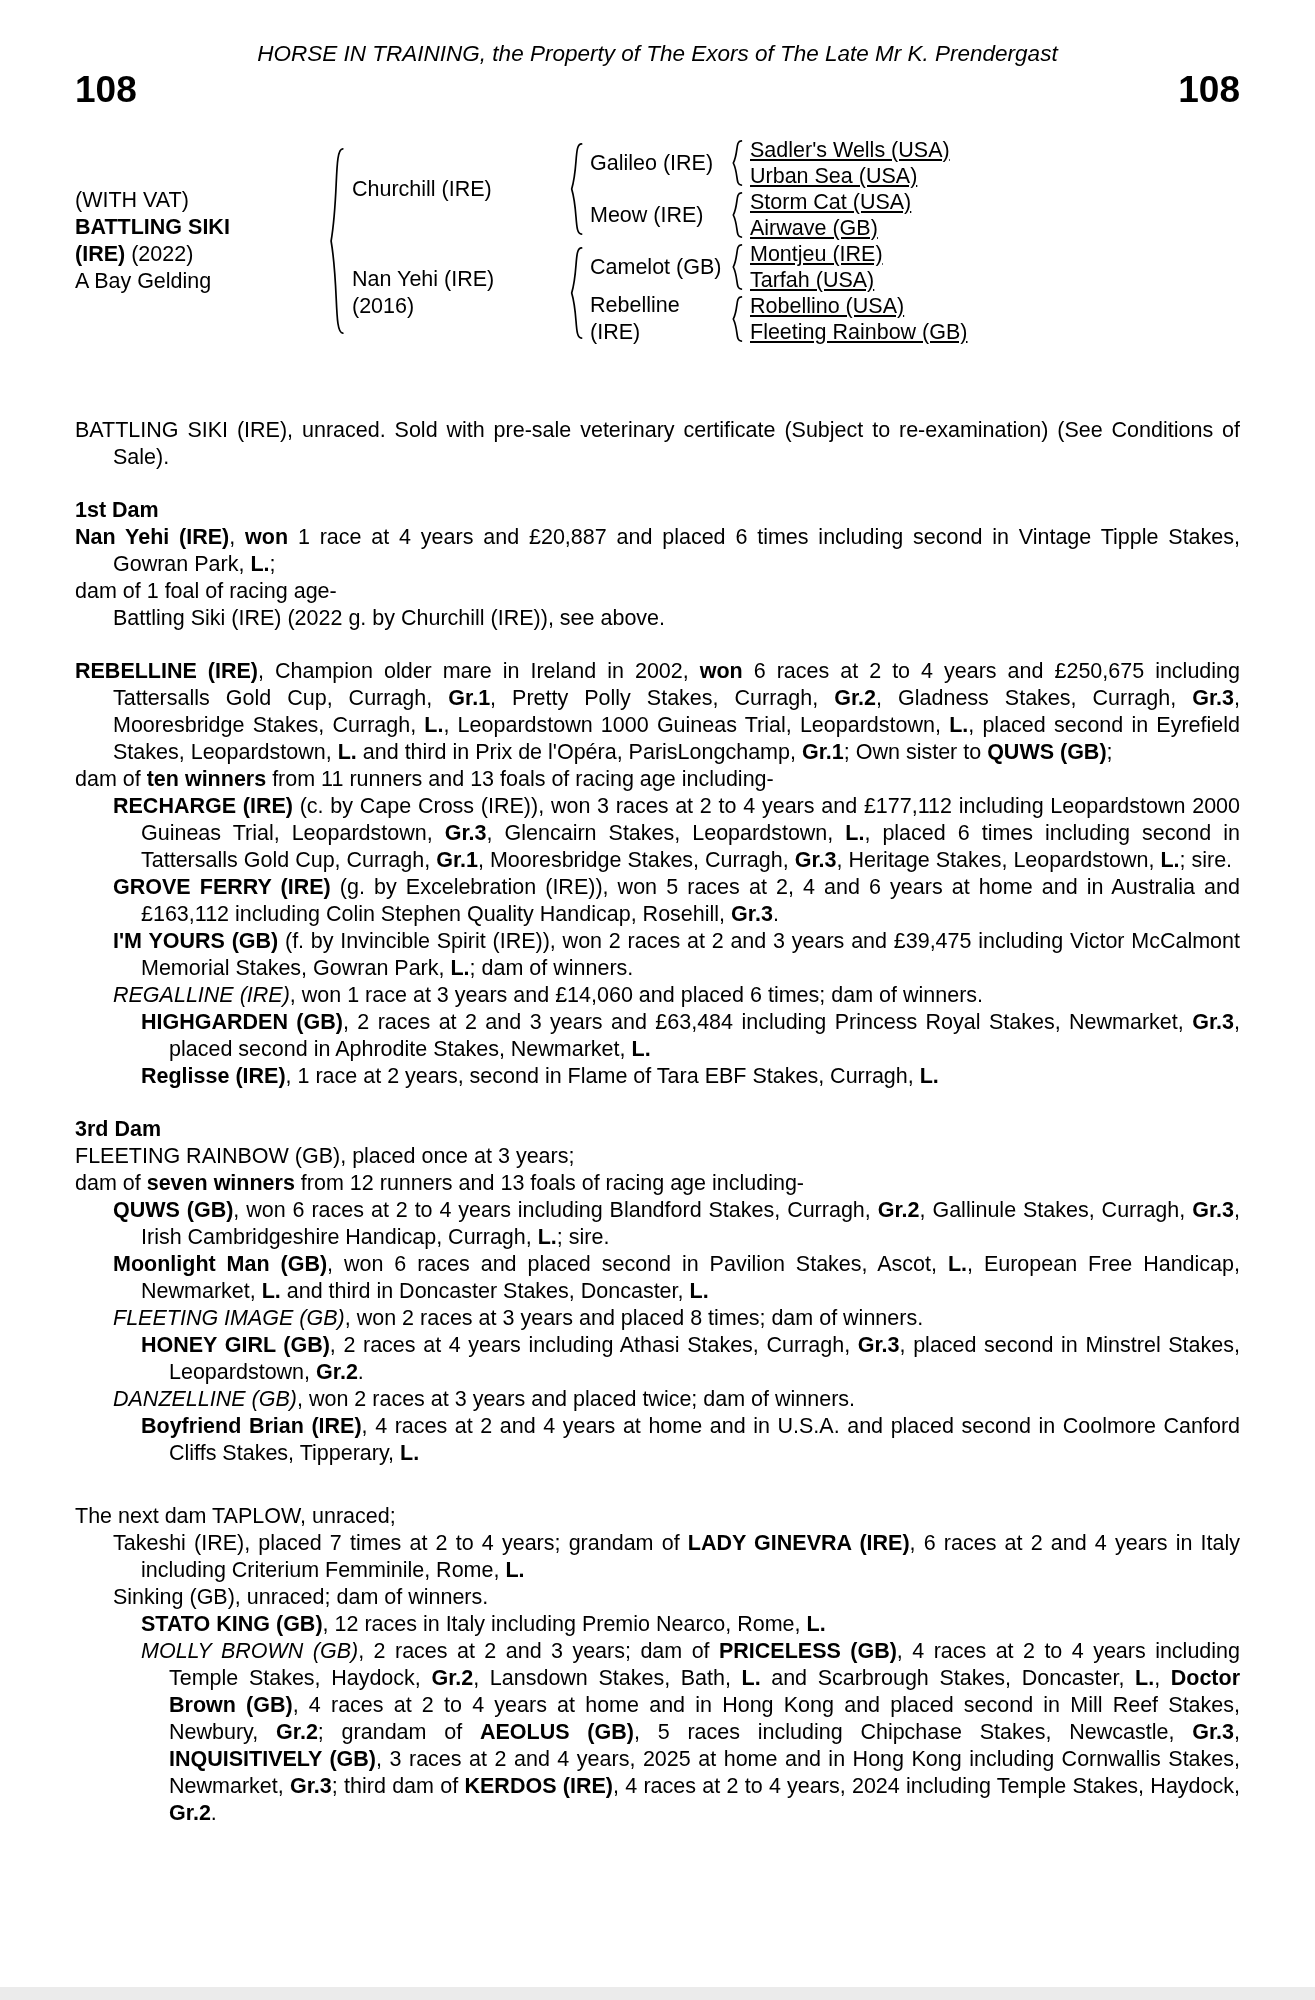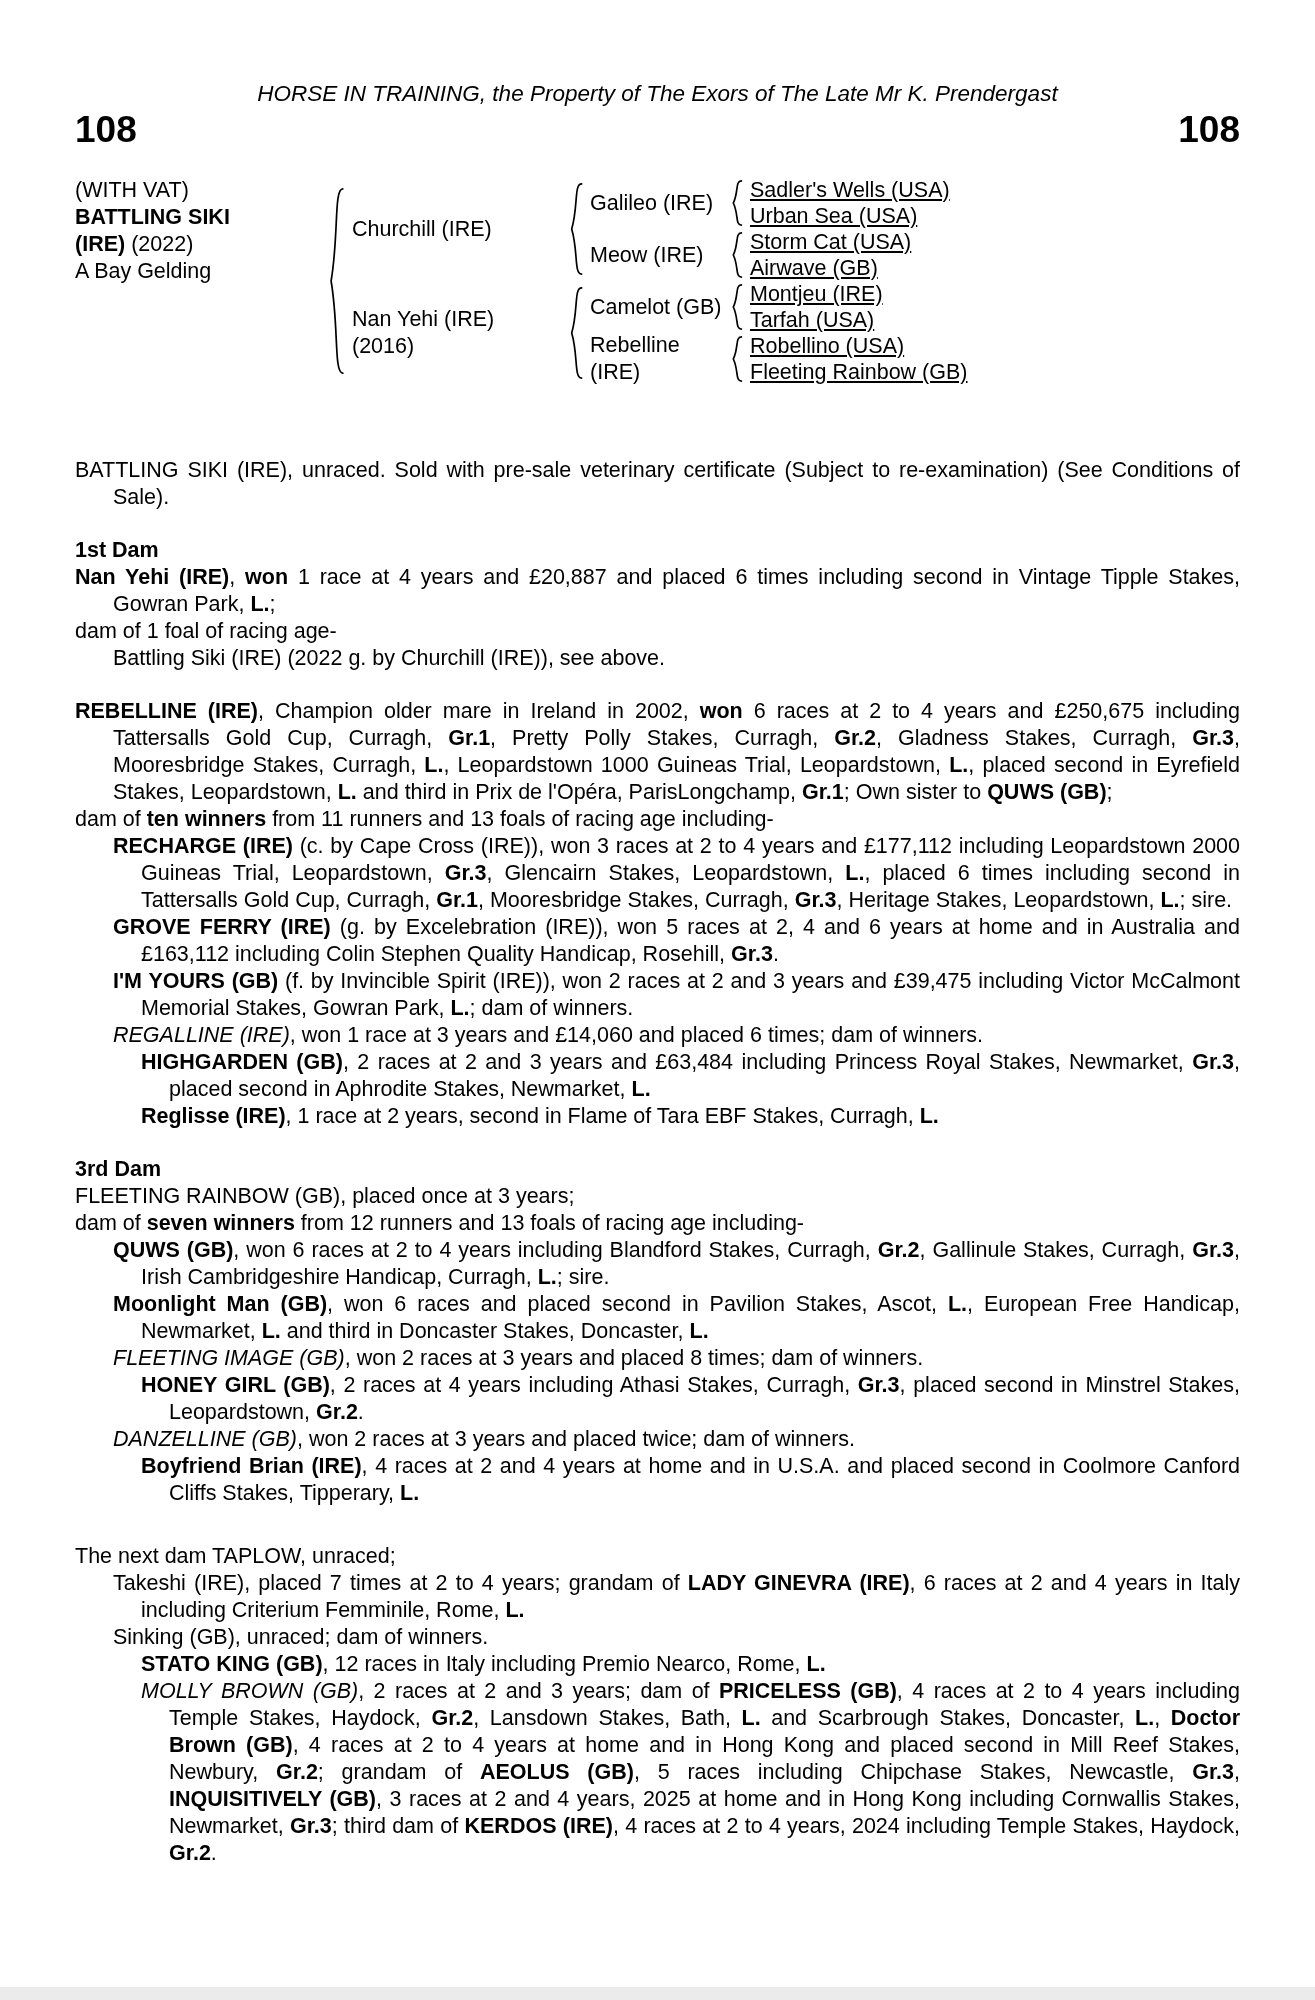--- a/index.html
+++ b/index.html
@@ -1,40 +1,40 @@
 <!DOCTYPE html>
 <html><head>
 <meta charset="utf-8">
 <style>
   * { margin:0; padding:0; box-sizing:border-box; }
   html, body { background:#ffffff; }
   body {
     width:1315px; height:2000px; position:relative; overflow:hidden;
     font-family:"Liberation Sans", sans-serif; color:#000;
   }
-  .page { padding:80px 75px 0 75px; }
+  .page { padding:40px 75px 0 75px; }
 
   .header-title {
     text-align:center; font-style:italic; font-size:22.5px; line-height:27px;
   }
   .lot-row {
     display:flex; justify-content:space-between; align-items:flex-start;
     font-weight:bold; font-size:37px; line-height:42px; margin-top:2px;gap:30px;
   }
 
   
   .pedigree {
     display:grid;
     grid-template-columns:243px 34px 208px 30px 132px 28px 1fr;
     grid-auto-rows:26px;
     margin-top:26px;
     font-size:21.5px; line-height:27px;
   }
   .ped-cell { display:flex; align-items:center; }
-  .ped-owner { grid-column:1; grid-row:1/9; flex-direction:column; align-items:flex-start; }
+  .ped-owner { grid-column:1; grid-row:1/9; flex-direction:column; align-items:flex-start; justify-content:center; }
   .ped-owner .bold { font-weight:bold; }
   .brace { display:flex; align-items:center; justify-content:center; }
   .brace svg { display:block; }
   .br-big  { grid-column:2; grid-row:1/9; }
   .br-mid-1{ grid-column:4; grid-row:1/5; }
   .br-mid-2{ grid-column:4; grid-row:5/9; }
   .br-sm-1 { grid-column:6; grid-row:1/3; }
   .br-sm-2 { grid-column:6; grid-row:3/5; }
   .br-sm-3 { grid-column:6; grid-row:5/7; }
   .br-sm-4 { grid-column:6; grid-row:7/9; }

